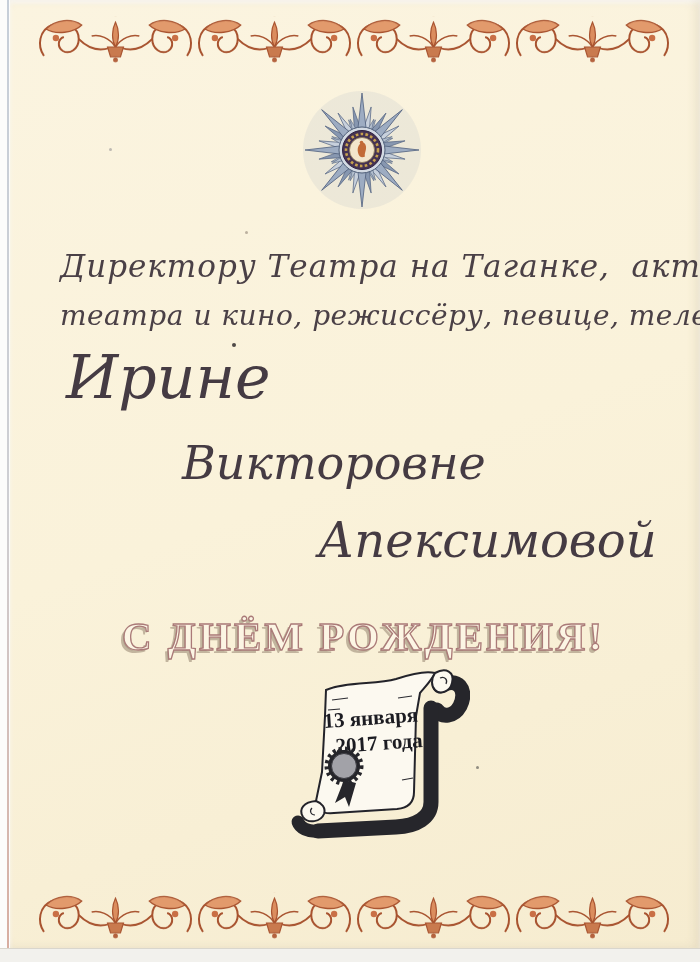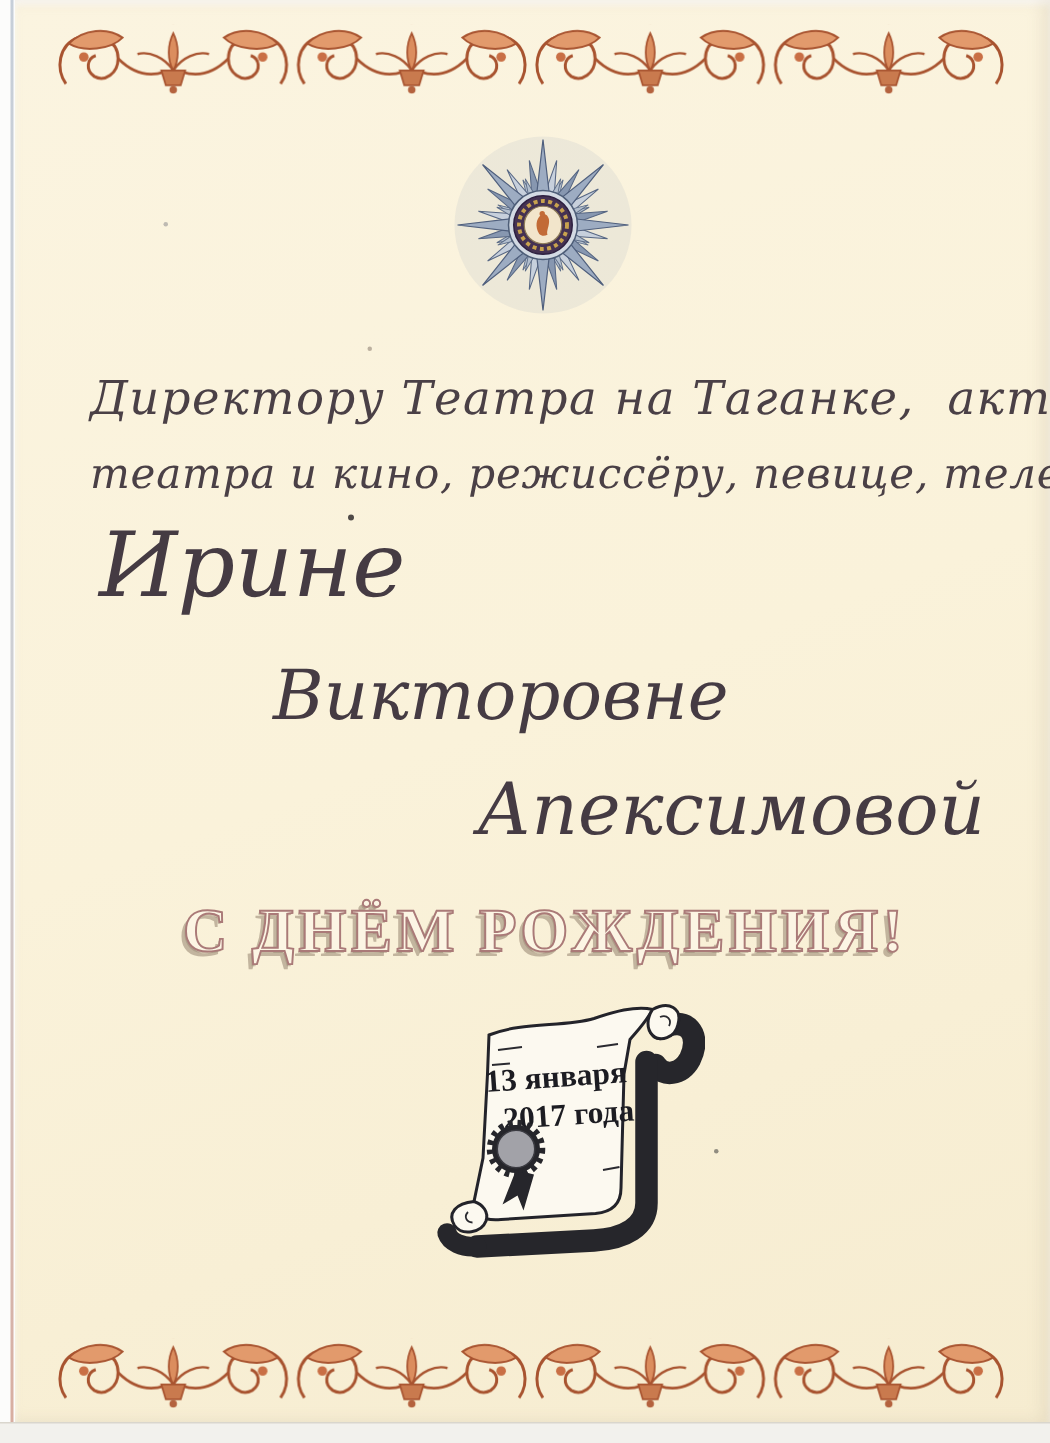--- a/index.html
+++ b/index.html
@@ -22,21 +22,21 @@
   .emblem{position:absolute;left:300px;top:88px;width:124px;height:124px;}
   
   .script{position:absolute;color:#4a4046;font-family:"DejaVu Serif",serif;
         font-style:italic;white-space:pre;}
   .ded1{left:60px;top:248px;font-size:31px;letter-spacing:1px;}
   .ded2{left:60px;top:299px;font-size:28px;letter-spacing:.5px;}
   .name1{left:66px;top:342px;font-size:60px;color:#453b43;}
   .name2{left:182px;top:414px;font-size:46px;color:#453b43;margin-top:22px;}
   .name3{left:318px;top:512px;font-size:48px;color:#453b43;}
   
-  .greeting{position:absolute;left:122px;top:596px;width:480px;text-align:center;
+  .greeting{position:absolute;left:122px;top:612px;width:480px;text-align:center;
         font-family:"Liberation Serif",serif;font-weight:700;font-size:41px;letter-spacing:3px;
         white-space:nowrap;color:#b48b87;
         -webkit-text-fill-color:#fcf5e4;-webkit-text-stroke:1.3px #aa7a78;
         text-shadow:-3px 3px 0 rgba(150,132,112,.55), -1px 1px 0 rgba(150,132,112,.45);}
   
   .scroll{position:absolute;left:288px;top:656px;width:182px;height:186px;}
   
   .speck{position:absolute;border-radius:50%;}
   .s1{left:232px;top:343px;width:4px;height:4px;background:#4f4a47;}
   .s2{left:109px;top:148px;width:3px;height:3px;background:rgba(100,100,112,.40);}

